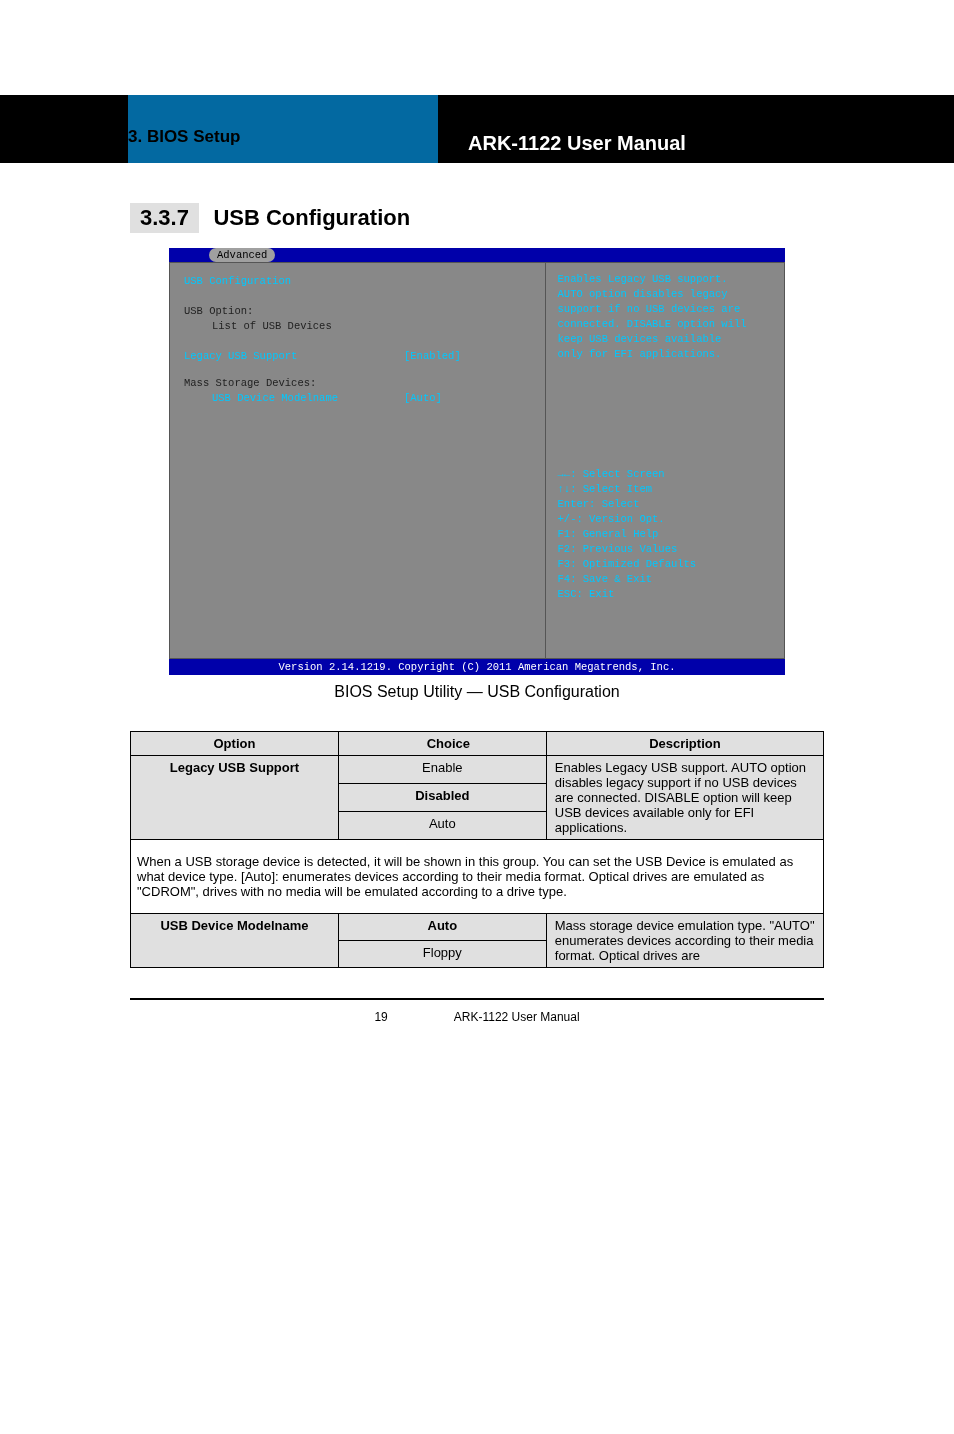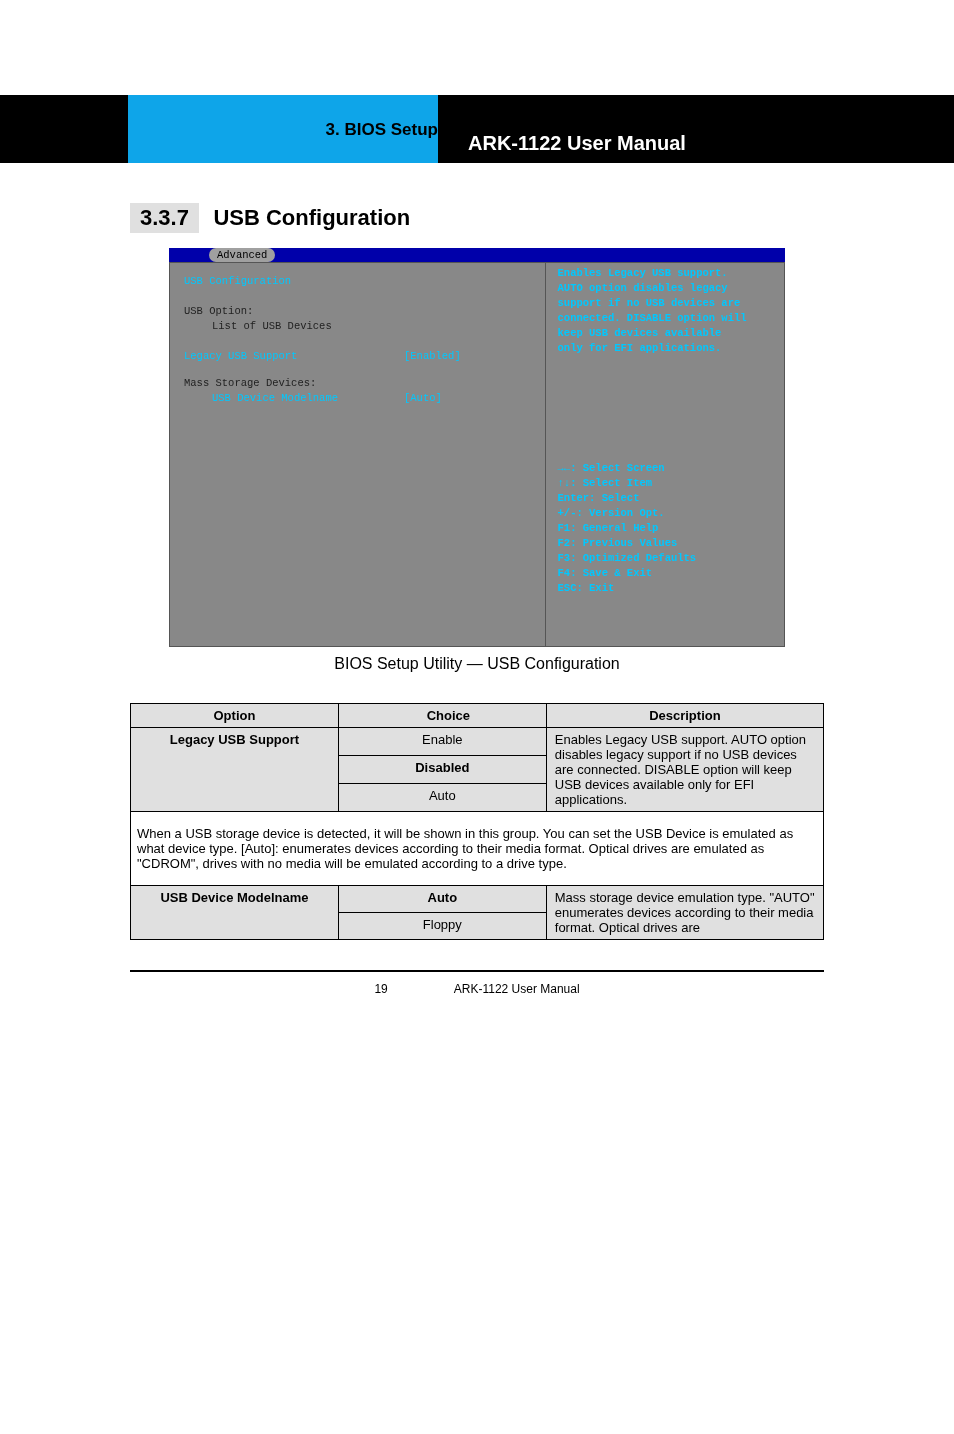--- a/index.html
+++ b/index.html
@@ -1,21 +1,21 @@
 <!DOCTYPE html>
 <html><head>
   <meta charset="utf-8">
   <style>
     * { margin: 0; padding: 0; box-sizing: border-box; }
     body { font-family: Arial, sans-serif; width: 954px; background: #fff; }
     
     
     .top-band { display: flex; height: 68px; margin-top: 95px; }
     .top-band-left { width: 128px; background: #000; }
-    .top-band-gray { width: 310px; background: #0ea5e9; display: flex; align-items: flex-end; justify-content: flex-end; padding-bottom: 23px; }
+    .top-band-gray { width: 310px; background: #0369a1; display: flex; align-items: flex-end; justify-content: flex-start; padding-bottom: 16px; }
     .top-band-gray-text { font-size: 17px; font-weight: bold; }
     .top-band-right { flex: 1; background: #000; display: flex; align-items: flex-end; padding-left: 30px; padding-bottom: 8px; }
     .top-band-right-text { color: #fff; font-size: 20px; font-weight: bold; }
     
     
     .section-heading { margin: 40px 0 15px 130px; }
     .section-num { display: inline-block; background: #e0e0e0; padding: 2px 10px; font-size: 22px; font-weight: bold; margin-right: 10px; }
     .section-title { font-size: 22px; font-weight: bold; }
     
     
@@ -24,21 +24,21 @@
     .bios-tabs { background: #0000aa; padding: 0 40px; }
     .bios-tab { display: inline-block; background: #a0a0a0; color: #000; padding: 1px 8px; border-radius: 7px; }
     .bios-body { display: flex; background: #888; border: 1px solid #555; }
     .bios-left { width: 61%; padding: 12px 14px; color: #222; }
     .bios-left-line { margin-bottom: 1px; min-height: 14px; }
     .bios-indent { padding-left: 28px; }
     .bios-cyan { color: #00c8ff; }
     .bios-left-row { display: flex; }
     .bios-left-label { width: 220px; }
     .bios-left-value { }
-    .bios-right { flex: 1; border-left: 1px solid #555; padding: 4px 12px; color: #00c8ff; font-weight: bold; }
+    .bios-right { flex: 1; border-left: 1px solid #555; padding: 10px 12px; color: #00c8ff; }
     .bios-right-line { margin-bottom: 1px; min-height: 14px; }
     .bios-bottom { background: #0000aa; color: #fff; text-align: center; padding: 2px 0; }
     
     
     .table-wrap { margin: 30px 130px 0 130px; }
     table { border-collapse: collapse; width: 100%; font-size: 13px; }
     td, th { border: 1px solid #000; padding: 4px 8px; vertical-align: top; text-align: left; }
     .opt-col { width: 30%; }
     .choice-col { width: 30%; padding-left: 20px; }
     .desc-col { width: 40%; }
@@ -110,20 +110,21 @@
       <div class="bios-right-line">F1: General Help</div>
       <div class="bios-right-line">F2: Previous Values</div>
       <div class="bios-right-line">F3: Optimized Defaults</div>
       <div class="bios-right-line">F4: Save &amp; Exit</div>
       <div class="bios-right-line">ESC: Exit</div>
       <div class="bios-right-line">&nbsp;</div>
       <div class="bios-right-line">&nbsp;</div>
       <div class="bios-right-line">&nbsp;</div>
     </div>
   </div>
+  <div class="bios-bottom">Version 2.14.1219. Copyright (C) 2011 American Megatrends, Inc.</div>
 </div>
 
 <div style="text-align:center; margin-top:8px; font-size:16px;">BIOS Setup Utility — USB Configuration</div>
 
 <div class="table-wrap">
   <table>
     <tbody>
         <tr class="shaded">
       <th class="opt-col center">Option</th>
       <th class="choice-col center">Choice</th>

